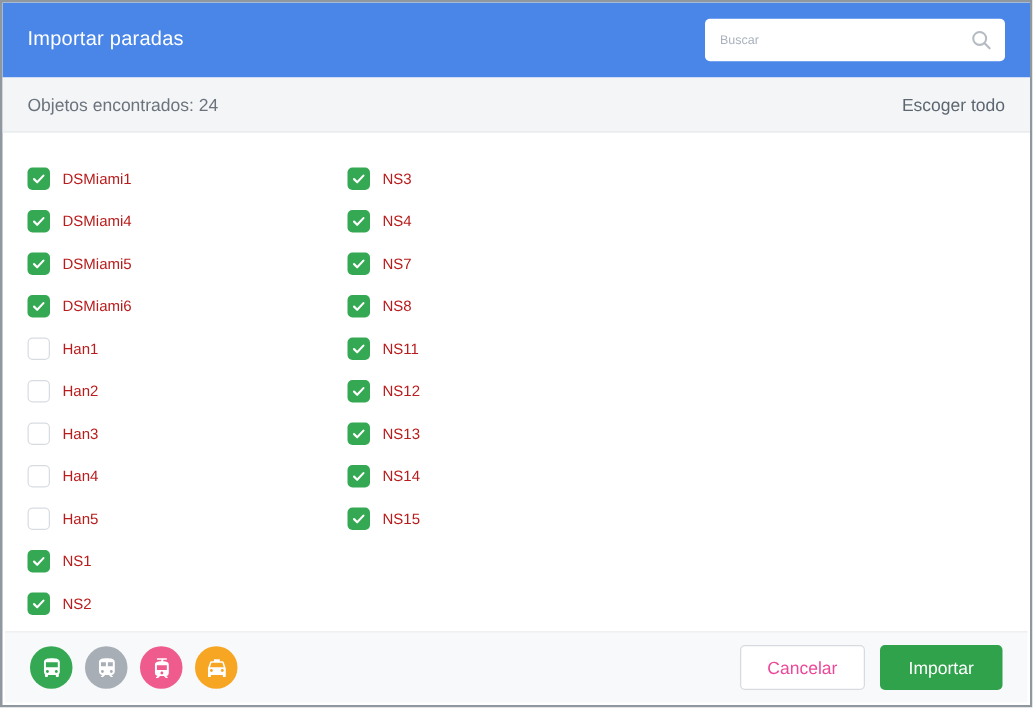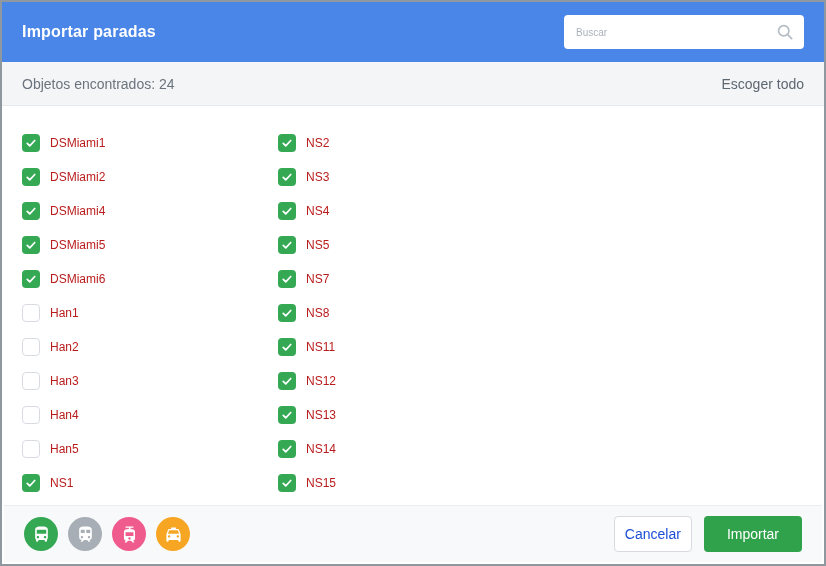--- a/index.html
+++ b/index.html
@@ -6,21 +6,21 @@
   .dialog{
     position:relative;width:826px;height:566px;box-sizing:border-box;
     border:2px solid #8f979f;background:#fff;overflow:hidden;
   }
   
   .header{
     height:60px;background:var(--header-blue,#4a86e8);
     display:flex;align-items:center;justify-content:space-between;
     padding:0 20px;box-sizing:border-box;
   }
-  .title{color:#fff;font-size:16px;font-weight:bold;letter-spacing:.2px;}
+  .title{color:#fff;font-size:16px;font-weight:normal;letter-spacing:.2px;}
   .search{position:relative;width:240px;height:34px;}
   .search input{
     width:100%;height:100%;box-sizing:border-box;border:none;border-radius:4px;
     padding:0 34px 0 12px;font-size:10px;color:#3c4043;outline:none;
     font-family:"Liberation Sans",sans-serif;
   }
   .search input::placeholder{color:#aab2bd;}
   .search .search-icon{position:absolute;right:9px;top:7px;width:20px;height:20px;}
   
   .subheader{
@@ -59,21 +59,21 @@
     width:34px;height:34px;border-radius:50%;border:none;cursor:pointer;
     display:flex;align-items:center;justify-content:center;padding:0;
   }
   .filter-btn svg{width:19px;height:19px;fill:#fff;}
   .actions{display:flex;align-items:center;gap:12px;}
   .btn{
     height:36px;border-radius:4px;font-size:14px;cursor:pointer;
     font-family:"Liberation Sans",sans-serif;
   }
   .btn-cancel{
-    background:#fff;border:1px solid #d7dbdf;color:#1d4ed8;padding:0 10px;
+    background:#fff;border:1px solid #d7dbdf;color:#ec4899;padding:0 21px;
   }
   .btn-import{
     background:var(--import-green,#31a24c);border:none;color:#fff;padding:0 23px;
   }
 </style>
 </head>
 <body>
 
 <div class="dialog" style="--header-blue: #4a86e8; --check-green: #34a853; --import-green: #31a24c;">
 
@@ -103,28 +103,20 @@
           </svg>
         </span>
         <span class="lbl">DSMiami1</span>
       </div>
       <div class="item">
         <span class="cb checked">
           <svg viewBox="0 0 24 24">
             <path fill="none" stroke="#fff" stroke-width="3.4" stroke-linecap="round" stroke-linejoin="round" d="M4.5 12.6l5 5L19.5 7"></path>
           </svg>
         </span>
-        <span class="lbl">DSMiami2</span>
-      </div>
-      <div class="item">
-        <span class="cb checked">
-          <svg viewBox="0 0 24 24">
-            <path fill="none" stroke="#fff" stroke-width="3.4" stroke-linecap="round" stroke-linejoin="round" d="M4.5 12.6l5 5L19.5 7"></path>
-          </svg>
-        </span>
         <span class="lbl">DSMiami4</span>
       </div>
       <div class="item">
         <span class="cb checked">
           <svg viewBox="0 0 24 24">
             <path fill="none" stroke="#fff" stroke-width="3.4" stroke-linecap="round" stroke-linejoin="round" d="M4.5 12.6l5 5L19.5 7"></path>
           </svg>
         </span>
         <span class="lbl">DSMiami5</span>
       </div>
@@ -180,28 +172,20 @@
         </span>
         <span class="lbl">NS3</span>
       </div>
       <div class="item">
         <span class="cb checked">
           <svg viewBox="0 0 24 24">
             <path fill="none" stroke="#fff" stroke-width="3.4" stroke-linecap="round" stroke-linejoin="round" d="M4.5 12.6l5 5L19.5 7"></path>
           </svg>
         </span>
         <span class="lbl">NS4</span>
-      </div>
-      <div class="item">
-        <span class="cb checked">
-          <svg viewBox="0 0 24 24">
-            <path fill="none" stroke="#fff" stroke-width="3.4" stroke-linecap="round" stroke-linejoin="round" d="M4.5 12.6l5 5L19.5 7"></path>
-          </svg>
-        </span>
-        <span class="lbl">NS5</span>
       </div>
       <div class="item">
         <span class="cb checked">
           <svg viewBox="0 0 24 24">
             <path fill="none" stroke="#fff" stroke-width="3.4" stroke-linecap="round" stroke-linejoin="round" d="M4.5 12.6l5 5L19.5 7"></path>
           </svg>
         </span>
         <span class="lbl">NS7</span>
       </div>
       <div class="item">

